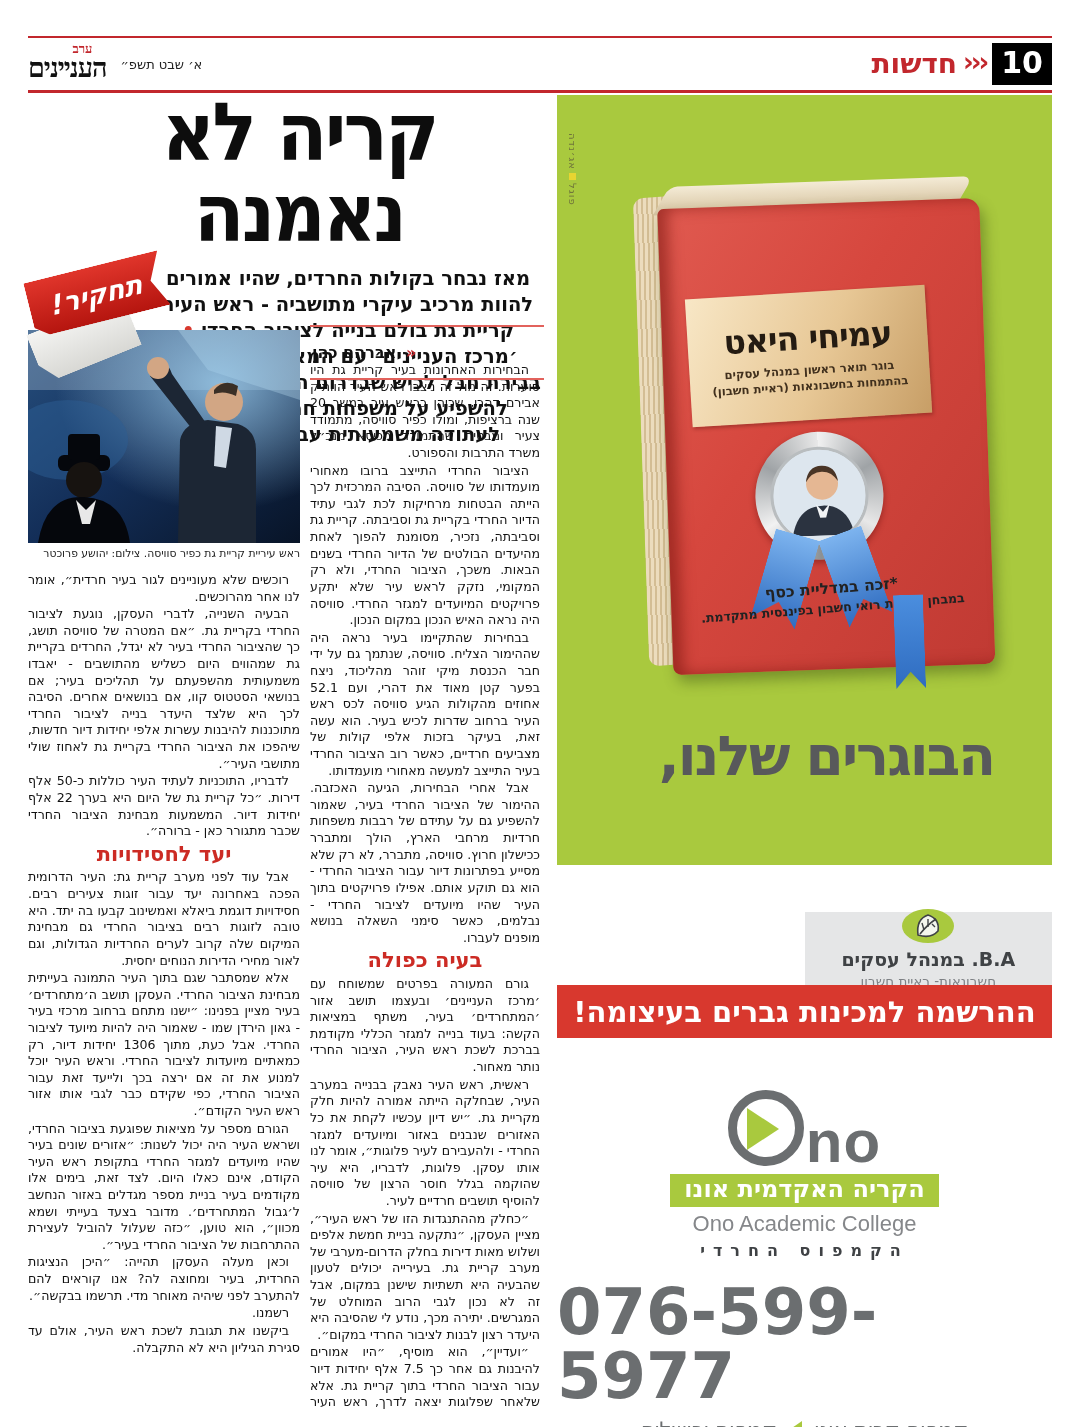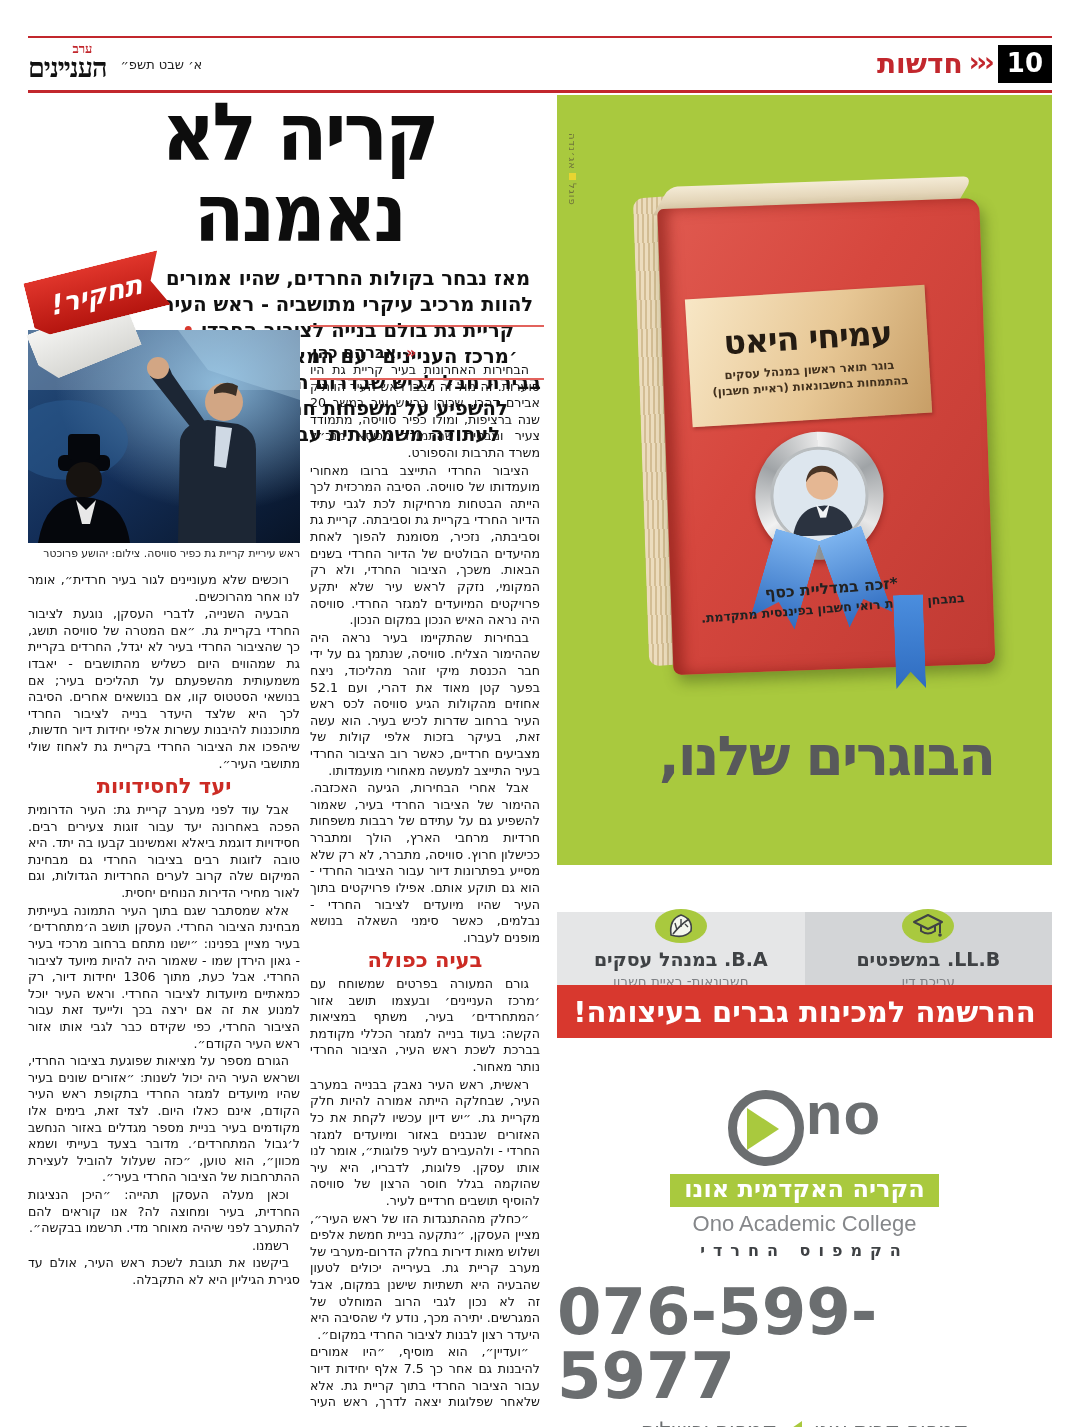--- a/index.html
+++ b/index.html
@@ -4,21 +4,21 @@
 <style>
   html,body{margin:0;padding:0;background:#fff;}
   body{font-family:"DejaVu Sans",sans-serif;}
   .page{position:relative;width:1080px;height:1427px;background:#fff;overflow:hidden;direction:rtl;}
 
   
   .header{position:absolute;top:36px;left:28px;right:28px;height:52px;
     border-top:2px solid #c2272d;border-bottom:3px solid #c2272d;
     display:flex;flex-direction:row;justify-content:space-between;align-items:center;}
   .hdr-right{display:flex;align-items:center;gap:6px;height:100%;}
-  .pageno{background:#000;color:#fff;font-weight:bold;font-size:26px;line-height:1;
+  .pageno{background:#000;color:#fff;font-weight:bold;font-size:30px;line-height:1;
     padding:5px 9px 7px;transform:translateY(0);}
   .chevrons{color:#c2272d;font-size:26px;font-weight:bold;letter-spacing:-3px;line-height:1;transform:translateY(-2px);}
   .section-title{color:#c2272d;font-weight:bold;font-size:28px;line-height:1;}
   .hdr-left{display:flex;align-items:center;gap:14px;}
   .date{font-size:13px;color:#222;text-align:right;}
   .logo{position:relative;padding-top:8px;font-family:Liberation Serif, serif;}
   .logo-main{font-size:27px;font-weight:bold;color:#111;letter-spacing:-1px;line-height:1;}
   .logo-top{position:absolute;top:-6px;right:14px;color:#c2272d;font-size:13px;font-weight:bold;}
 
   
@@ -94,21 +94,21 @@
   .program.llb{background:#d3d5d7;}
   .program.ba{background:#e5e6e7;}
   .prog-icon{width:52px;height:52px;border-radius:50%;background:#a9c93e;display:flex;align-items:center;justify-content:center;margin-bottom:2px;}
   .prog-degree{font-size:19px;font-weight:bold;color:#3f4245;}
   .prog-detail{font-size:13.5px;color:#7e8185;}
 
   .red-banner{height:53px;flex:none;background:#d8382e;color:#fff;display:flex;align-items:center;justify-content:center;
     font-size:29px;font-weight:bold;}
 
   .ad-white{flex:1;display:flex;flex-direction:column;align-items:center;justify-content:flex-start;padding-top:52px;}
-  .ono-logo{display:flex;flex-direction:row;align-items:flex-start;direction:ltr;gap:2px;}
+  .ono-logo{display:flex;flex-direction:row;align-items:flex-end;direction:ltr;gap:2px;}
   .ono-o{width:58px;height:58px;border:9px solid #6b6e70;border-radius:50%;position:relative;background:#fff;}
   .ono-o i{position:absolute;left:10px;top:9px;border-style:solid;border-width:21px 0 21px 32px;
     border-color:transparent transparent transparent #a9c93e;}
   .ono-no{font-size:60px;font-weight:bold;color:#6b6e70;line-height:.8;font-family:"Liberation Sans",sans-serif;letter-spacing:1px;}
   .ono-heb{margin-top:8px;background:#a9c93e;color:#fff;font-size:24px;font-weight:bold;padding:1px 14px 4px;}
   .ono-eng{margin-top:4px;color:#85878a;font-size:22px;font-family:"Liberation Sans",sans-serif;}
   .ono-campus{margin-top:4px;color:#3f4245;font-size:16px;font-weight:bold;letter-spacing:8px;}
   .phone{margin-top:20px;direction:ltr;font-size:64px;font-weight:bold;color:#6b6e70;letter-spacing:0;line-height:1;}
   .campuses{margin-top:10px;display:flex;align-items:center;gap:12px;color:#6b6e70;font-size:21px;}
   .tri-left{width:0;height:0;border-style:solid;border-width:9px 13px 9px 0;border-color:transparent #a9c93e transparent transparent;}
@@ -200,20 +200,21 @@
     <p>גורם המעורה בפרטים שמשוחח עם ׳מרכז העניינים׳ ובעצמו תושב אזור ׳המתחרדים׳ בעיר, משתף במציאות הקשה: בעוד בנייה למגזר הכללי מקודמת בברכת לשכת ראש העיר, הציבור החרדי נותר מאחור.</p>
     <p>ראשית, ראש העיר נאבק בבנייה במערב העיר, שבחלקה הייתה אמורה להיות חלק מקריית גת. ״יש דיון עכשיו לקחת את כל האזורים שנבנים באזור ומיועדים למגזר החרדי - ולהעבירם לעיר פלוגות״, אומר לנו אותו עסקן. פלוגות, לדבריו, היא עיר שהוקמה בגלל חוסר הרצון של סוויסה להוסיף תושבים חרדיים לעיר.</p>
     <p>״כחלק מההתנגדות הזו של ראש העיר״, מציין העסקן, ״נתקעה בניית חמשת אלפים ושלוש מאות דירות בחלק הדרום-מערבי של מערב קריית גת. בעירייה יכולים לטעון שהבעיה היא תשתיות שישנן במקום, אבל זה לא נכון לגבי הרוב המוחלט של המגרשים. יתירה מכך, נודע לי שהסיבה היא היעדר רצון לבנות לציבור החרדי במקום״.</p>
     <p>״ועדיין״, הוא מוסיף, ״היו אמורים להיבנות גם אחר כך 7.5 אלף יחידות דיור עבור הציבור החרדי בתוך קריית גת. אלא שלאחר שפלוגות יצאה לדרך, ראש העיר כבר מעוניין שגם 7.5 אלף היח״ד האלו יעברו לפלוגות ולא ייבנו בקריית גת, דבר שאכן צפוי להתרחש״, הוא מציין את שנחשף לאחרונה ב׳דה מרקר׳.</p>
 
   </div>
 
   <div class="col col-2">
     <p>רוכשים שלא מעוניינים לגור בעיר חרדית״, אומר לנו אחר מהרוכשים.</p>
     <p>הבעיה השנייה, לדברי העסקן, נוגעת לציבור החרדי בקריית גת. ״אם המטרה של סוויסה תושג, כך שהציבור החרדי בעיר לא יגדל, החרדים בקריית גת שמהווים היום כשליש מהתושבים - יאבדו משמעותית מהשפעתם על תהליכים בעיר; אם בנושאי הסטטוס קוו, אם בנושאים אחרים. הסיבה לכך היא שלצד היעדר בנייה לציבור החרדי מתוכננות להיבנות עשרות אלפי יחידות דיור חדשות, שיהפכו את הציבור החרדי בקריית גת לאחוז שולי מתושבי העיר״.</p>
+    <p>לדבריו, התוכניות לעתיד העיר כוללות כ-50 אלף דירות. ״כל קריית גת של היום היא בערך 22 אלף יחידות דיור. המשמעות מבחינת הציבור החרדי שכבר מתגורר כאן - ברורה״.</p>
     <p class="red-sub">יעד לחסידויות</p>
     <p>אבל עוד לפני מערב קריית גת: העיר הדרומית הפכה באחרונה יעד עבור זוגות צעירים רבים. חסידויות דוגמת ביאלא ואמשינוב קבעו בה יתד. היא טובה לזוגות רבים בציבור החרדי גם מבחינת המיקום שלה קרוב לערים החרדיות הגדולות, וגם לאור מחירי הדירות הנוחים יחסית.</p>
     <p>אלא שמסתבר שגם בתוך העיר התמונה בעייתית מבחינת הציבור החרדי. העסקן תושב ה׳מתחרדים׳ בעיר מציין בפנינו: ״ישנו מתחם ברחוב מרכזי בעיר - גאון הירדן שמו - שאמור היה להיות מיועד לציבור החרדי. אבל כעת, מתוך 1306 יחידות דיור, רק כמאתיים מיועדות לציבור החרדי. וראש העיר יוכל למנוע את זה אם ירצה בכך ולייעד זאת עבור הציבור החרדי, כפי שקידם כבר לגבי אותו אזור ראש העיר הקודם״.</p>
     <p>הגורם מספר על מציאות שפוגעת בציבור החרדי, ושראש העיר היה יכול לשנות: ״אזורים שונים בעיר שהיו מיועדים למגזר החרדי בתקופת ראש העיר הקודם, אינם כאלו היום. לצד זאת, בימים אלו מקודמים בעיר בניית מספר מגדלים באזור הנחשב ל׳גבול המתחרדים׳. מדובר בצעד בעייתי ושמא מכוון״, הוא טוען, ״כזה שעלול להוביל לעצירת ההתרחבות של הציבור החרדי בעיר״.</p>
     <p>וכאן מעלה העסקן תהייה: ״היכן הנציגות החרדית, בעיר ומחוצה לה? אנו קוראים להם להתערב לפני שיהיה מאוחר מדי. תרשמו בבקשה״.</p>
     <p>רשמנו.</p>
     <p>ביקשנו את תגובת לשכת ראש העיר, אולם עד סגירת הגיליון היא לא התקבלה.</p>
   </div>
 
   <div class="ad">
@@ -252,32 +253,20 @@
         </div>
         <div class="bookmark"></div>
       </div>
 
       <div class="slogan">
         <span>הבוגרים שלנו,</span><br>
       </div>
     </div>
 
     <div class="programs">
-      <div class="program llb">
-        <div class="prog-icon">
-          <svg width="34" height="34" viewBox="0 0 34 34">
-            <polygon points="17,6 31,13 17,20 3,13" fill="none" stroke="#3f4245" stroke-width="2" stroke-linejoin="round"></polygon>
-            <path d="M10 16 v6 q7 5 14 0 v-6" fill="none" stroke="#3f4245" stroke-width="2"></path>
-            <line x1="29" y1="14" x2="29" y2="24" stroke="#3f4245" stroke-width="2"></line>
-            <circle cx="29" cy="26" r="1.8" fill="#3f4245"></circle>
-          </svg>
-        </div>
-        <div class="prog-degree">LL.B. במשפטים</div>
-        <div class="prog-detail">עריכת דין</div>
-      </div>
       <div class="program ba">
         <div class="prog-icon">
           <svg width="34" height="34" viewBox="0 0 34 34">
             <path d="M7 26 Q5 10 17 6 Q29 10 27 22 Q20 30 7 26z" fill="#f4f6ee" stroke="#3f4245" stroke-width="1.6"></path>
             <path d="M9 25 Q16 16 25 10" fill="none" stroke="#3f4245" stroke-width="1.6"></path>
             <path d="M13 21 L11 14 M17 18 L17 10 M21 15 L24 18" fill="none" stroke="#3f4245" stroke-width="1.4"></path>
           </svg>
         </div>
         <div class="prog-degree">B.A. במנהל עסקים</div>
         <div class="prog-detail">חשבונאות- ראיית חשבון</div>

